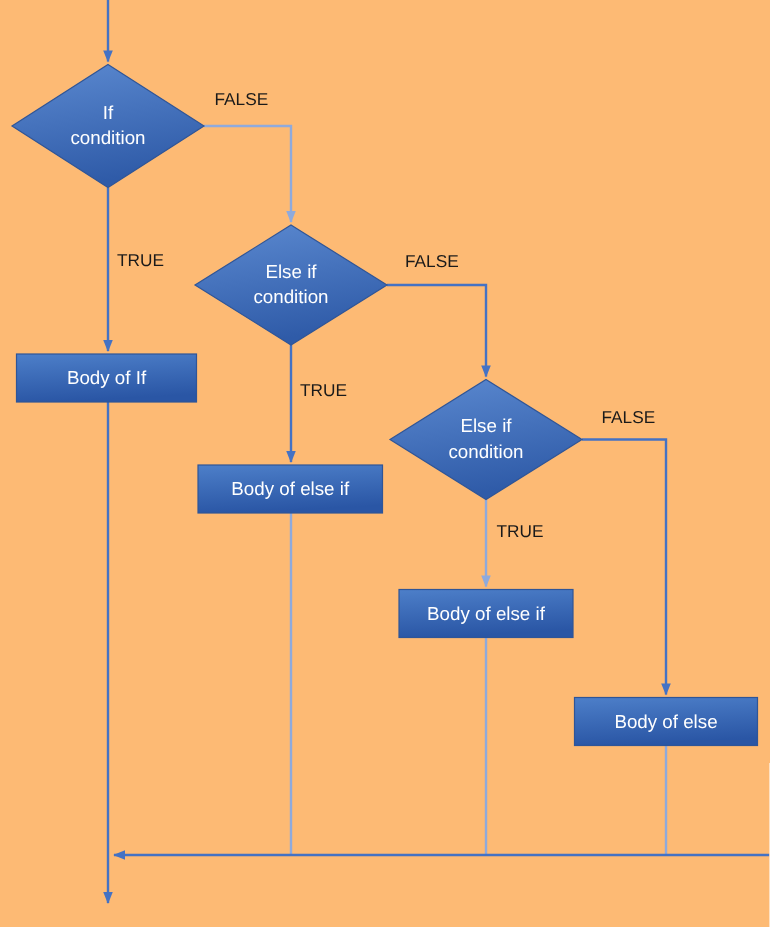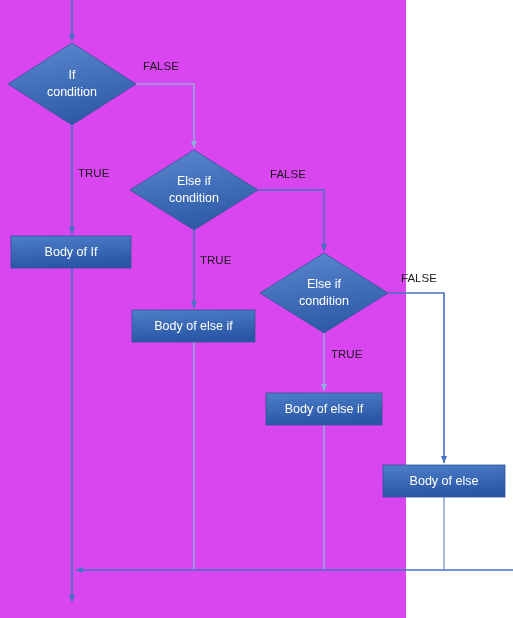--- a/index.html
+++ b/index.html
@@ -9,23 +9,23 @@
     background: #ffffff;
   }
   body {
     width: 513px;
     height: 618px;
     font-family: "Liberation Sans", sans-serif;
     overflow: hidden;
   }
   #flowchart-canvas {
     position: relative;
-    width: 406px;
+    width: 513px;
     height: 618px;
-    background: #d946ef;
+    background: #fdba74;
   }
   svg.diagram-svg {
     position: absolute;
     top: 0;
     left: 0;
     width: 513px;
     height: 618px;
     display: block;
   }
   .node-label {

